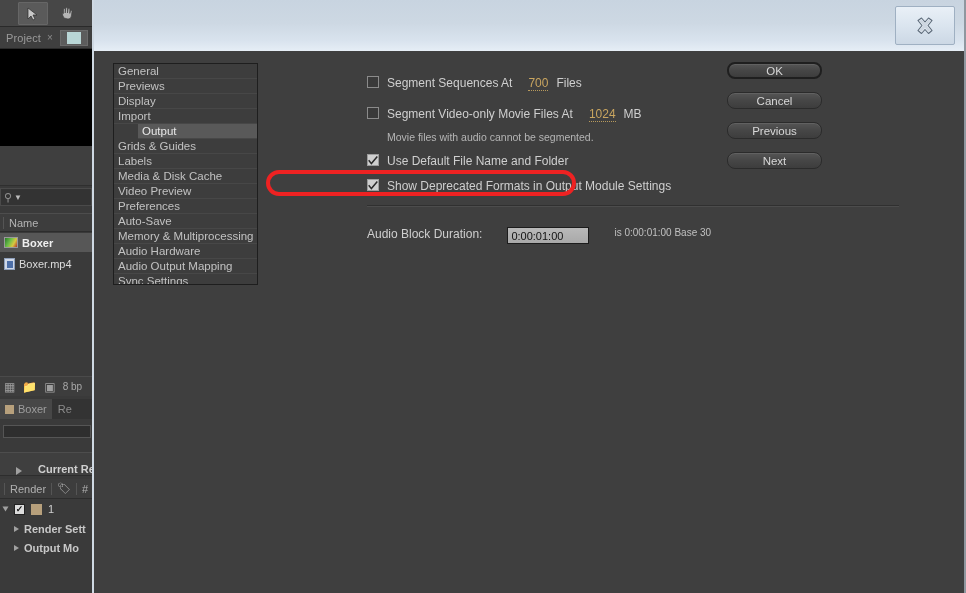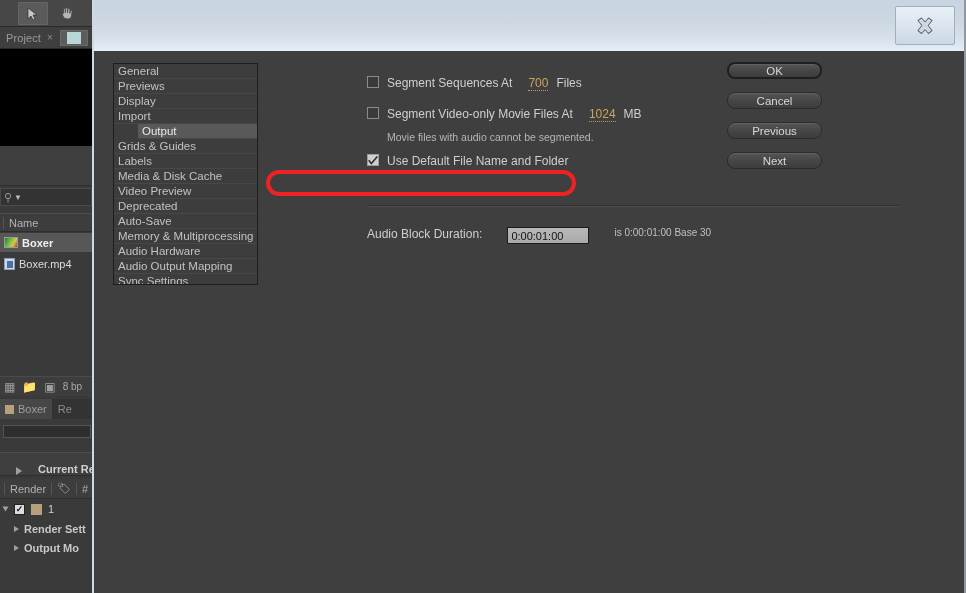--- a/index.html
+++ b/index.html
@@ -420,21 +420,21 @@
       <div class="cat-list">
         <div class="cat-item">General</div>
         <div class="cat-item">Previews</div>
         <div class="cat-item">Display</div>
         <div class="cat-item">Import</div>
         <div class="cat-item active">Output</div>
         <div class="cat-item">Grids &amp; Guides</div>
         <div class="cat-item">Labels</div>
         <div class="cat-item">Media &amp; Disk Cache</div>
         <div class="cat-item">Video Preview</div>
-        <div class="cat-item">Deprecated</div>
+        <div class="cat-item">Preferences</div>
         <div class="cat-item">Auto-Save</div>
         <div class="cat-item">Memory &amp; Multiprocessing</div>
         <div class="cat-item">Audio Hardware</div>
         <div class="cat-item">Audio Output Mapping</div>
         <div class="cat-item">Sync Settings</div>
       </div>
 
       <div class="opt-area">
 
         <div class="opt-row" style="left:92px; top:25px;">
@@ -455,20 +455,28 @@
 
         <div class="opt-row" style="left:92px; top:103px;">
           <span class="cbox on">
             <svg width="10" height="9" viewBox="0 0 10 9">
                 <path d="M0.7 4.2 L3.4 7.6 L9.3 0.6" fill="none" stroke="#2a2a2a" stroke-width="1.5"></path>
               </svg>
           </span>
           <span class="opt-label">Use Default File Name and Folder</span>
         </div>
 
+        <div class="opt-row" style="left:92px; top:128px;">
+          <span class="cbox on">
+            <svg width="10" height="9" viewBox="0 0 10 9">
+                <path d="M0.7 4.2 L3.4 7.6 L9.3 0.6" fill="none" stroke="#2a2a2a" stroke-width="1.5"></path>
+              </svg>
+          </span>
+          <span class="opt-label">Show Deprecated Formats in Output Module Settings</span>
+        </div>
 
         <div class="hr" style="left:92px; top:154px; width:532px;"></div>
 
         <div class="abd-row" style="left:92px; top:176px;">
           <span class="abd-label">Audio Block Duration:</span>
           <input class="abd-input" type="text" value="0:00:01:00" style="">
           <span class="abd-suffix">is 0:00:01:00  Base 30</span>
         </div>
       </div>
 

